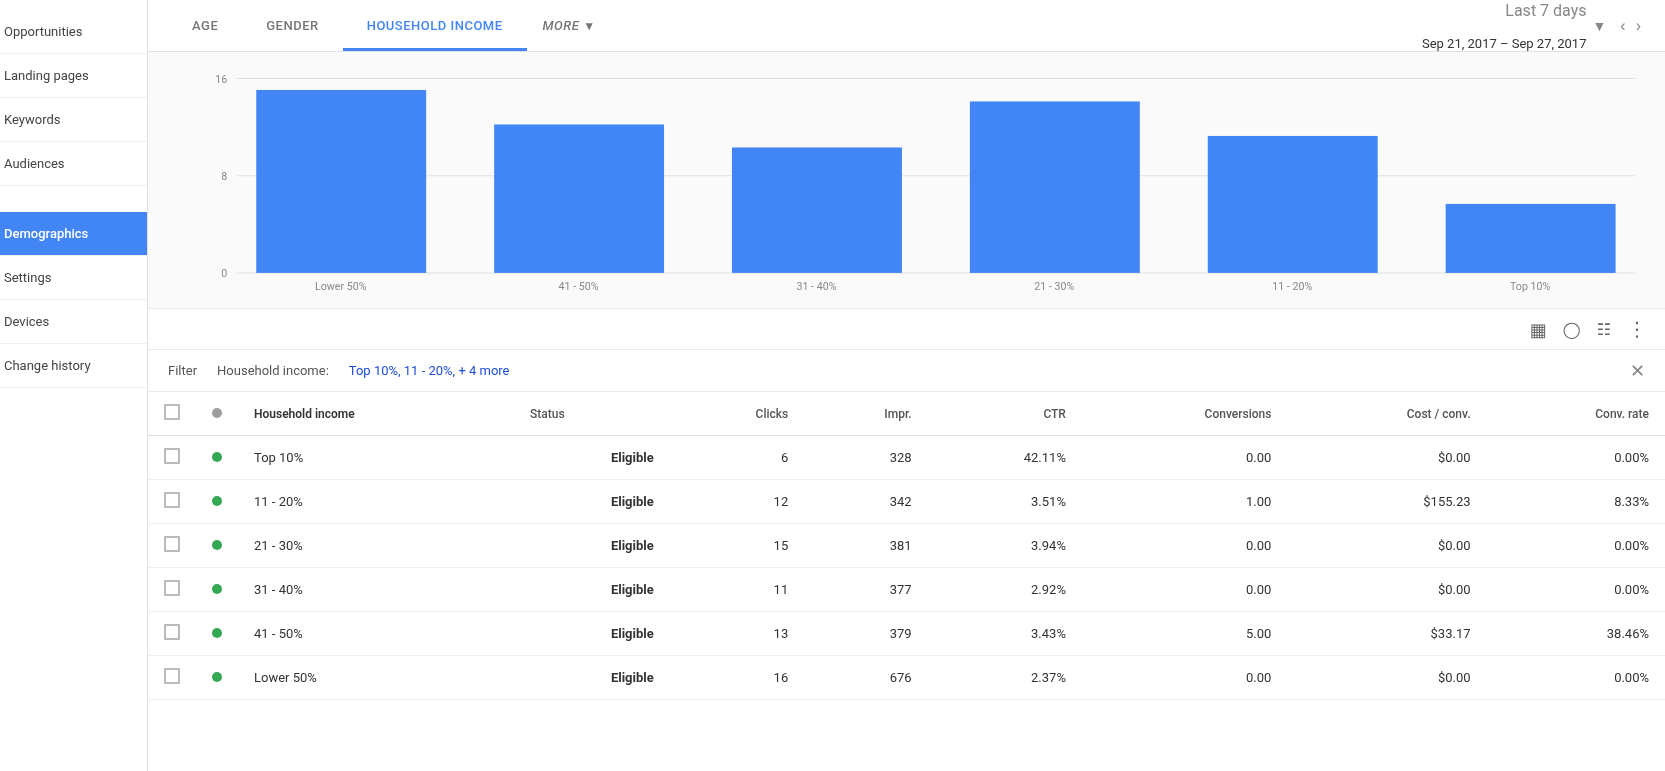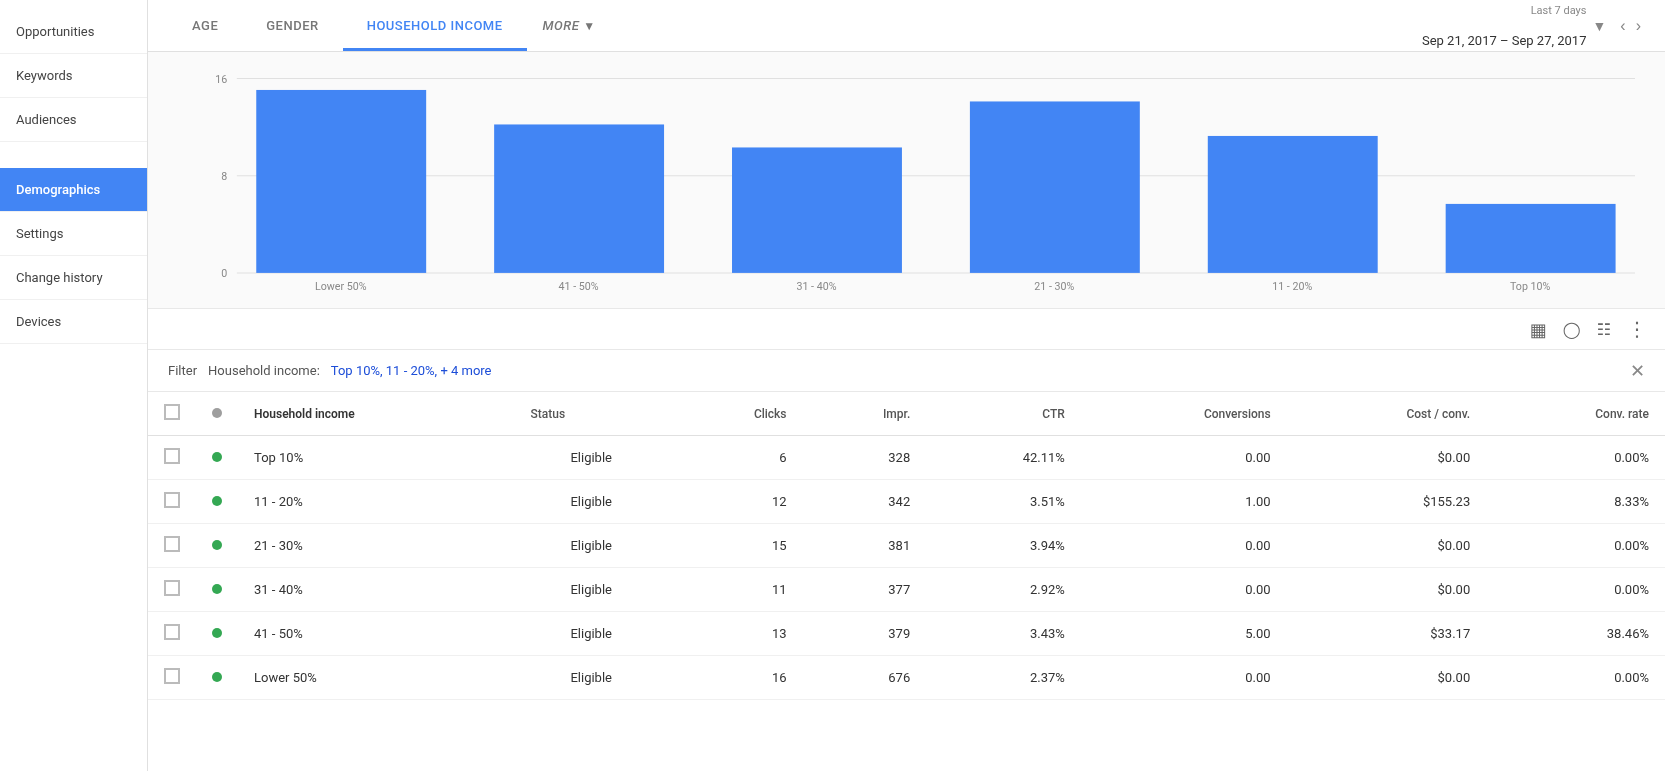--- a/index.html
+++ b/index.html
@@ -9,21 +9,21 @@
     .sidebar {
       width: 148px;
       background: #fff;
       border-right: 1px solid #e0e0e0;
       padding-top: 10px;
       flex-shrink: 0;
       display: flex;
       flex-direction: column;
     }
     .sidebar-item {
-      padding: 14px 16px;
+      padding: 14px 4px;
       cursor: pointer;
       font-size: 13px;
       color: #444;
       border-bottom: 1px solid #f0f0f0;
     }
     .sidebar-item.active {
       background: #4285f4;
       color: #fff;
       font-weight: 500;
       margin-top: 26px;
@@ -84,21 +84,21 @@
       font-style: italic;
     }
     .date-range {
       margin-left: auto;
       display: flex;
       align-items: center;
       gap: 6px;
       font-size: 12px;
       color: #555;
     }
-    .date-range .label { color: #888; font-size: 11px; padding-left: 34px; }
+    .date-range .label { color: #888; font-size: 16px; padding-left: 34px; }
     .date-range .dates { font-size: 13px; color: #333; margin-top: 16px; }
     .date-nav {
       display: flex;
       align-items: center;
       gap: 2px;
       margin-left: 4px;
     }
     .date-nav button {
       background: none;
       border: none;
@@ -146,21 +146,21 @@
       cursor: pointer;
       font-size: 18px;
     }
 
     
     .filter-bar {
       display: flex;
       align-items: center;
       padding: 10px 20px;
       border-bottom: 1px solid #e8e8e8;
-      gap: 11px;
+      gap: 20px;
       font-size: 13px;
     }
     .filter-label { color: #555; }
     .filter-value { color: #1d4ed8; }
     .filter-close {
       margin-left: auto;
       cursor: pointer;
       color: #888;
       font-size: 18px;
       font-weight: 300;
@@ -191,21 +191,21 @@
       border-bottom: 1px solid #f0f0f0;
     }
     tbody td {
       padding: 12px 16px;
       text-align: right;
       color: #333;
     }
     tbody td:nth-child(1) { text-align: left; }
     tbody td:nth-child(2) { text-align: left; }
     tbody td:nth-child(3) { text-align: left; }
-    tbody td:nth-child(4) { text-align: center; font-weight: 400; }
+    tbody td:nth-child(4) { text-align: right; font-weight: 700; }
 
     .status-dot {
       display: inline-block;
       width: 10px;
       height: 10px;
       border-radius: 50%;
       background: #34a853;
     }
     .status-dot.gray { background: #9e9e9e; }
 
@@ -215,26 +215,27 @@
       border: 2px solid #bbb;
       display: inline-block;
       cursor: pointer;
     }
   </style>
 </head>
 <body>
 
 <div class="sidebar">
   <div class="sidebar-item">Opportunities</div>
+  <div class="sidebar-item">Landing pages</div>
   <div class="sidebar-item">Keywords</div>
   <div class="sidebar-item">Audiences</div>
   <div class="sidebar-item active">Demographics</div>
   <div class="sidebar-item">Settings</div>
+  <div class="sidebar-item">Devices</div>
   <div class="sidebar-item">Change history</div>
-  <div class="sidebar-item">Devices</div>
 </div>
 
 <div class="main">
 
   <div class="tab-bar">
     <div class="tab">AGE</div>
     <div class="tab">GENDER</div>
     <div class="tab active">HOUSEHOLD INCOME</div>
     <div class="tab-more">
       <span>MORE</span>

